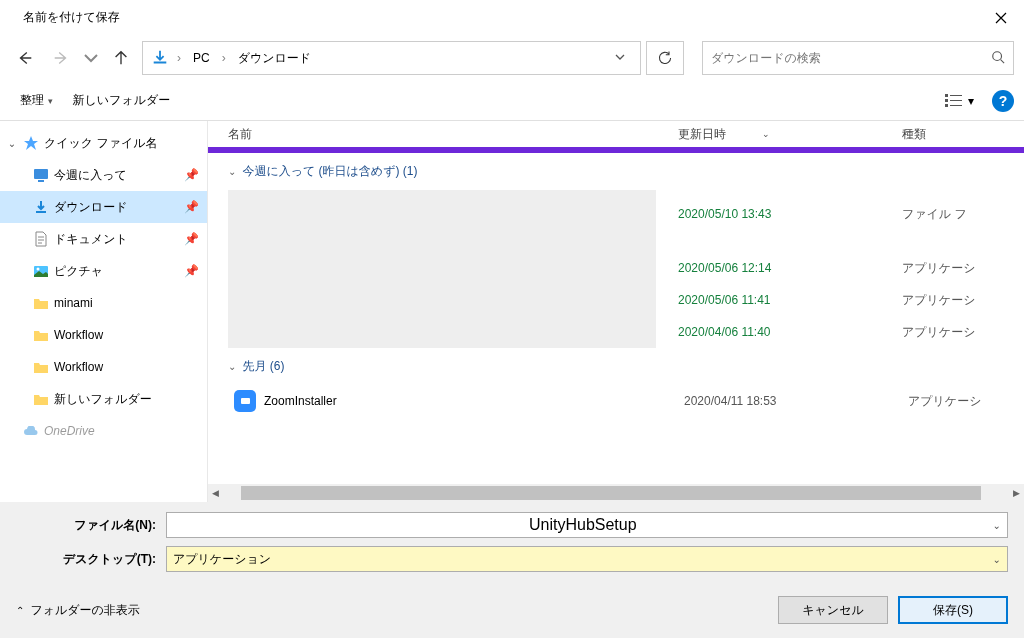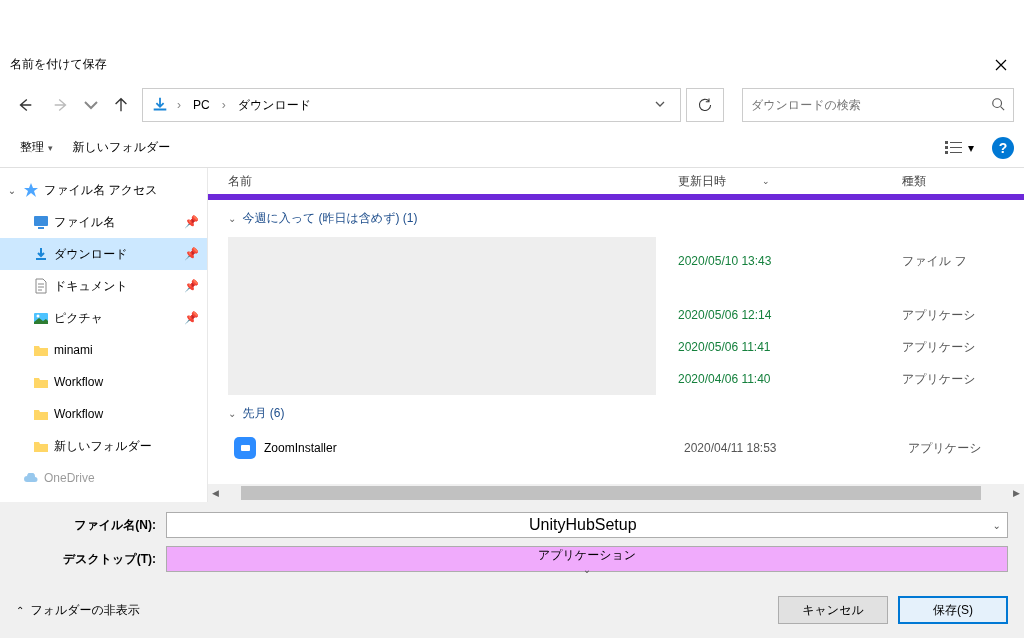--- a/index.html
+++ b/index.html
@@ -1,37 +1,37 @@
 <!DOCTYPE html>
 <html><head>
 <meta charset="utf-8">
 <style>
 * { box-sizing: border-box; margin: 0; padding: 0; }
 body { font-family: "Yu Gothic UI", "Meiryo", sans-serif; font-size: 12px; color: #000; background: #fff; width: 1024px; height: 638px; overflow: hidden; display: flex; flex-direction: column; }
 
-.titlebar { display: flex; align-items: center; justify-content: space-between; height: 35px; padding: 0 0 0 10px; margin-top: 47px; }
+.titlebar { display: flex; align-items: center; justify-content: space-between; height: 35px; padding: 0 0 0 23px; }
 .titlebar .title { font-size: 12px; }
 .titlebar .close { width: 46px; height: 30px; display: flex; align-items: center; justify-content: center; cursor: pointer; }
 .titlebar .close svg { width: 12px; height: 12px; }
 
 .navbar { display: flex; align-items: center; padding: 6px 10px; gap: 6px; }
 .navbtn { width: 30px; height: 30px; display: flex; align-items: center; justify-content: center; color: #888; cursor: pointer; }
 .navbtn.active { color: #000; }
 .navbtn svg { width: 18px; height: 18px; }
 
 .addressbar { flex: 1; display: flex; align-items: center; border: 1px solid #ccc; height: 34px; padding: 0 8px; gap: 6px; }
 .addressbar .dlicon { display:flex; align-items:center; justify-content:center; color:#1a86d8; }
 .addressbar .crumb { padding: 0 4px; cursor: pointer; }
 .addressbar .sep { color: #888; padding: 0 2px; }
 .addressbar .dropdown { margin-left: auto; color: #555; cursor: pointer; padding: 0 6px; }
 
 .refreshbtn { width: 38px; height: 34px; border: 1px solid #ccc; display: flex; align-items: center; justify-content: center; cursor: pointer; margin-left: -1px; }
 .refreshbtn svg { width: 16px; height: 16px; }
 
-.searchbox { width: 272px; height: 34px; border: 1px solid #ccc; display: flex; align-items: center; padding: 0 8px; margin-left: 12px; }
+.searchbox { width: 312px; height: 34px; border: 1px solid #ccc; display: flex; align-items: center; padding: 0 8px; margin-left: 12px; }
 .searchbox input { border: none; outline: none; flex: 1; font-size: 12px; color: #888; }
 .searchbox .sicon { color: #555; }
 
 .toolbar { display: flex; align-items: center; padding: 4px 10px; border-bottom: 1px solid #e0e0e0; height: 40px; }
 .toolbtn { display: flex; align-items: center; gap: 4px; padding: 6px 10px; cursor: pointer; }
 .toolbtn .caret { font-size: 9px; color: #555; }
 .toolbar .spacer { flex: 1; }
 .viewbtn { display: flex; align-items: center; padding: 4px; cursor: pointer; gap: 4px; }
 .helpbtn { width: 22px; height: 22px; border-radius: 50%; background: #0078d4; color: #fff; display: flex; align-items: center; justify-content: center; font-weight: bold; font-size: 14px; cursor: pointer; margin-left: 14px; }
 
@@ -71,21 +71,21 @@
 .hscroll { height: 18px; background: #f0f0f0; display:flex; align-items:center; }
 .hscroll .thumb { height: 14px; background: #c1c1c1; margin-left:18px; width: 740px; }
 .hscroll::before{content:'\25C0'; font-size:9px; color:#666; padding:0 4px;}
 .hscroll::after{content:'\25B6'; font-size:9px; color:#666; padding:0 4px; margin-left:auto;}
 
 .footer { padding: 10px 16px 14px; background: #f0f0f0; }
 .formrow { display: flex; align-items: center; margin-bottom: 8px; }
 .formrow label { width: 150px; text-align: right; padding-right: 10px; font-size: 12px; font-weight: bold; }
 .formrow .combo { flex: 1; height: 26px; border: 1px solid #adadad; background: #fff; display: flex; align-items: center; padding: 0 6px; }
 .formrow .combo input { border:none; outline:none; flex:1; font-size:16px;text-align:center; }
-.formrow .combo.gray { background: #f0abfc; flex-direction: column; }
+.formrow .combo.gray { background: #fef9c3; }
 .formrow .combo .dd { color:#555; font-size:10px; cursor:pointer; }
 
 .footbtns { display: flex; align-items: center; margin-top: 24px; }
 .hidefolder { display: flex; align-items: center; gap: 6px; cursor: pointer; font-size: 12px; }
 .hidefolder .caret { font-size: 10px; }
 .footbtns .spacer { flex: 1; }
 .btn { min-width: 110px; height: 28px; border: 1px solid #adadad; background: #e1e1e1; display: flex; align-items: center; justify-content: center; cursor: pointer; margin-left: 10px; font-size: 12px; padding: 0 14px; }
 .btn.primary { border: 2px solid #0078d4; background: #e5f1fb; }
 
 .zoom-icon { width:22px; height:22px; background:#2d8cff; border-radius:5px; display:flex; align-items:center; justify-content:center;}
@@ -185,30 +185,30 @@
 
 <div class="main">
   <div class="sidebar">
     <div class="tree-item">
       <span class="expand">⌄</span>
       <span class="ticon">
           <svg width="16" height="16" viewBox="0 0 16 16">
             <path d="M8 1 L10 6 L15 6 L11 9 L13 15 L8 11 L3 15 L5 9 L1 6 L6 6 Z" fill="#4da6ff"></path>
           </svg>
         </span>
-      <span>ファイル名 アクセス</span>
+      <span>クイック ファイル名</span>
     </div>
     <div class="tree-item indent1">
       <span class="ticon">
           <svg width="16" height="14" viewBox="0 0 16 14">
             <rect x="1" y="1" width="14" height="10" fill="#3a8dde" rx="1"></rect>
             <rect x="5" y="12" width="6" height="2" fill="#3a8dde"></rect>
           </svg>
         </span>
-      <span>ファイル名</span>
+      <span>今週に入って</span>
       <span class="pin">📌</span>
     </div>
     <div class="tree-item indent1 selected">
       <span class="ticon">
           <svg width="16" height="16" viewBox="0 0 16 16">
             <path d="M8 2 V10 M5 7 L8 10 L11 7 M3 13 H13" stroke="#1a86d8" stroke-width="2" fill="none"></path>
           </svg>
         </span>
       <span>ダウンロード</span>
       <span class="pin">📌</span>
@@ -259,21 +259,21 @@
       <span>Workflow</span>
     </div>
     <div class="tree-item indent1">
       <span class="ticon folder-yellow">
           <svg width="16" height="13" viewBox="0 0 16 13">
             <path d="M1 3 L1 12 L15 12 L15 4 L7 4 L6 2 L1 2 Z" fill="#ffd666"></path>
           </svg>
         </span>
       <span>新しいフォルダー</span>
     </div>
-    <div class="tree-item" style="margin-top:8px; opacity:0.4; overflow:hidden; height:16px;">
+    <div class="tree-item" style="margin-top:8px; opacity:0.4; overflow:hidden; height:16px;font-style:italic;">
       <span class="expand"></span>
       <span class="ticon">
           <svg width="16" height="11" viewBox="0 0 16 11">
             <path d="M4 9 a3 3 0 0 1 0-6 a4 4 0 0 1 8 1 a2.5 2.5 0 0 1 0 5 Z" fill="#0078d4"></path>
           </svg>
         </span>
       <span>OneDrive</span>
     </div>
   </div>
 

